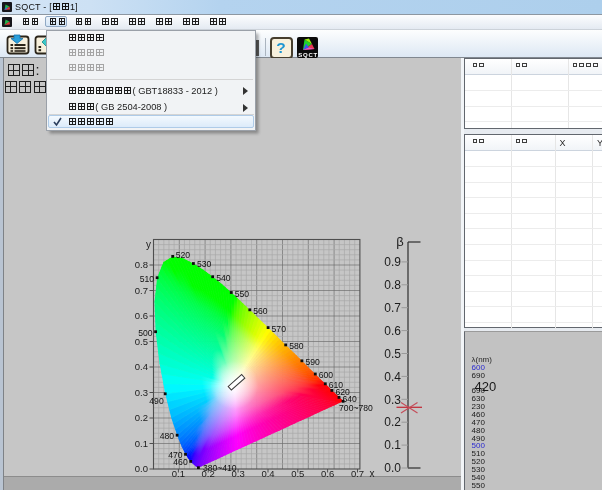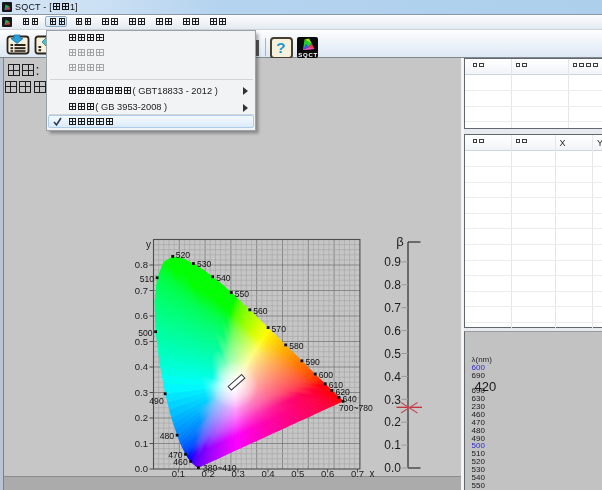--- a/index.html
+++ b/index.html
@@ -2714,21 +2714,21 @@
  <div class="abs" style="left:7px;top:141.3px;font-size:8px;color:#191919">540</div>
  <div class="abs" style="left:7px;top:149.2px;font-size:8px;color:#191919">550</div>
 </div>
 
 <div class="abs" style="left:45.5px;top:29.5px;width:210px;height:101px;background:#f1f3f5;border:1px solid #9aa0a8;box-shadow:2.5px 2.5px 3px rgba(0,0,0,0.32)">
  <div class="abs" style="left:21px;top:2.7px;font-size:9.3px;color:#1c1c1c"><b style="width:7.1px;height:7.1px"></b><b style="width:7.1px;height:7.1px"></b><b style="width:7.1px;height:7.1px"></b><b style="width:7.1px;height:7.1px"></b></div>
  <div class="abs" style="left:21px;top:17.7px;font-size:9.3px;color:#a5a5a5"><b style="width:7.1px;height:7.1px"></b><b style="width:7.1px;height:7.1px"></b><b style="width:7.1px;height:7.1px"></b><b style="width:7.1px;height:7.1px"></b></div>
  <div class="abs" style="left:21px;top:32.7px;font-size:9.3px;color:#a5a5a5"><b style="width:7.1px;height:7.1px"></b><b style="width:7.1px;height:7.1px"></b><b style="width:7.1px;height:7.1px"></b><b style="width:7.1px;height:7.1px"></b></div>
  <div class="abs" style="left:3px;top:48.6px;width:203px;height:1px;background:#d4d4d4"></div>
  <div class="abs" style="left:21px;top:55.2px;font-size:9.3px;color:#1c1c1c"><b style="width:7.1px;height:7.1px"></b><b style="width:7.1px;height:7.1px"></b><b style="width:7.1px;height:7.1px"></b><b style="width:7.1px;height:7.1px"></b><b style="width:7.1px;height:7.1px"></b><b style="width:7.1px;height:7.1px"></b><b style="width:7.1px;height:7.1px"></b><span style="letter-spacing:0">( GBT18833 - 2012 )</span></div>
- <div class="abs" style="left:21px;top:71.5px;font-size:9.3px;color:#1c1c1c"><b style="width:7.1px;height:7.1px"></b><b style="width:7.1px;height:7.1px"></b><b style="width:7.1px;height:7.1px"></b><span style="letter-spacing:0">( GB 3953-2008 )</span></div>
+ <div class="abs" style="left:21px;top:71.5px;font-size:9.3px;color:#1c1c1c"><b style="width:7.1px;height:7.1px"></b><b style="width:7.1px;height:7.1px"></b><b style="width:7.1px;height:7.1px"></b><span style="letter-spacing:0">( GB 2504-2008 )</span></div>
  <svg class="abs" style="left:195px;top:56.5px" width="6" height="8">
       <path d="M1,0 L6,4 L1,8 Z" fill="#333"></path>
     </svg>
  <svg class="abs" style="left:195px;top:73px" width="6" height="8">
       <path d="M1,0 L6,4 L1,8 Z" fill="#333"></path>
     </svg>
  <div class="abs" style="left:2px;top:83.1px;width:205px;height:1px;background:#d4d4d4"></div>
  <div class="abs" style="left:1.5px;top:84.7px;width:206px;height:13.3px;border:1px solid #aecbe8;border-radius:2px;background:linear-gradient(#f3f9fe,#dcebfa)"></div>
  <svg class="abs" style="left:6px;top:86.3px" width="9" height="10">
       <path d="M1,5 L3.5,8 L8,1" fill="none" stroke="#2a3d5c" stroke-width="1.6"></path>

